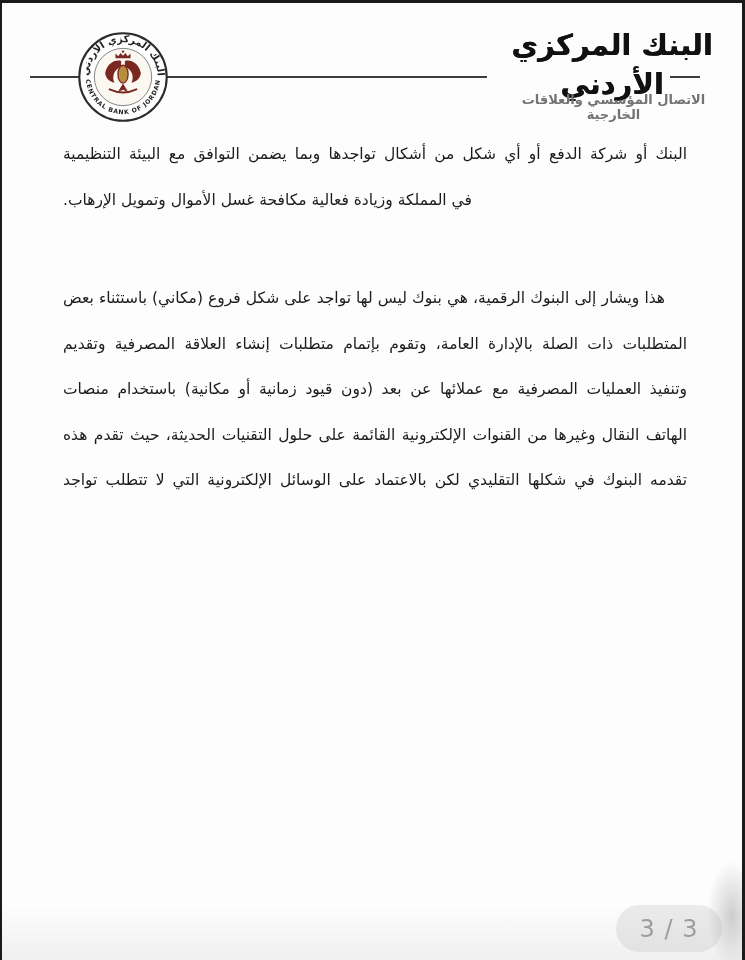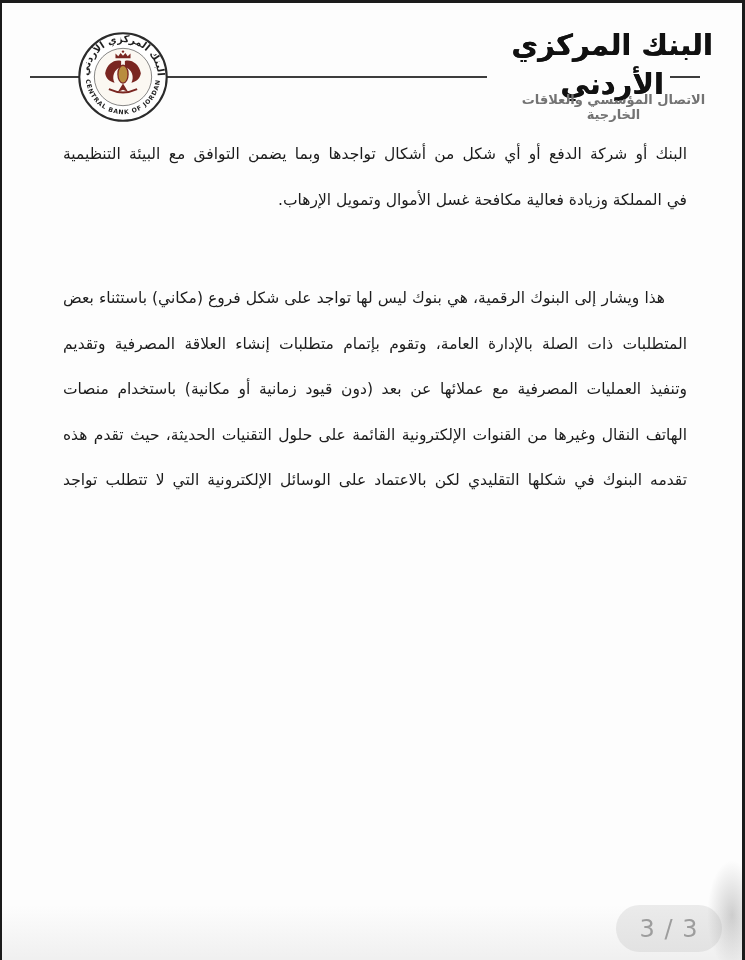--- a/index.html
+++ b/index.html
@@ -80,21 +80,21 @@
     line-height: 46px;
     white-space: normal;
     overflow: hidden;
     height: 46px;
   }
   .p2 .line { line-height: 45.5px; height: 45.5px; }
   .line.justify {
     text-align: justify;
     text-align-last: justify;
   }
-  .line.start { text-align: right; }
+  .line.start { text-align: left; }
   .line.indent { padding-right: 22px; }
   
   .page-pill {
     position: absolute;
     left: 616px; top: 905px;
     width: 106px; height: 47px;
     border-radius: 24px;
     background: #ebebeb;
     color: #9c9c9c;
     font-size: 24px;

